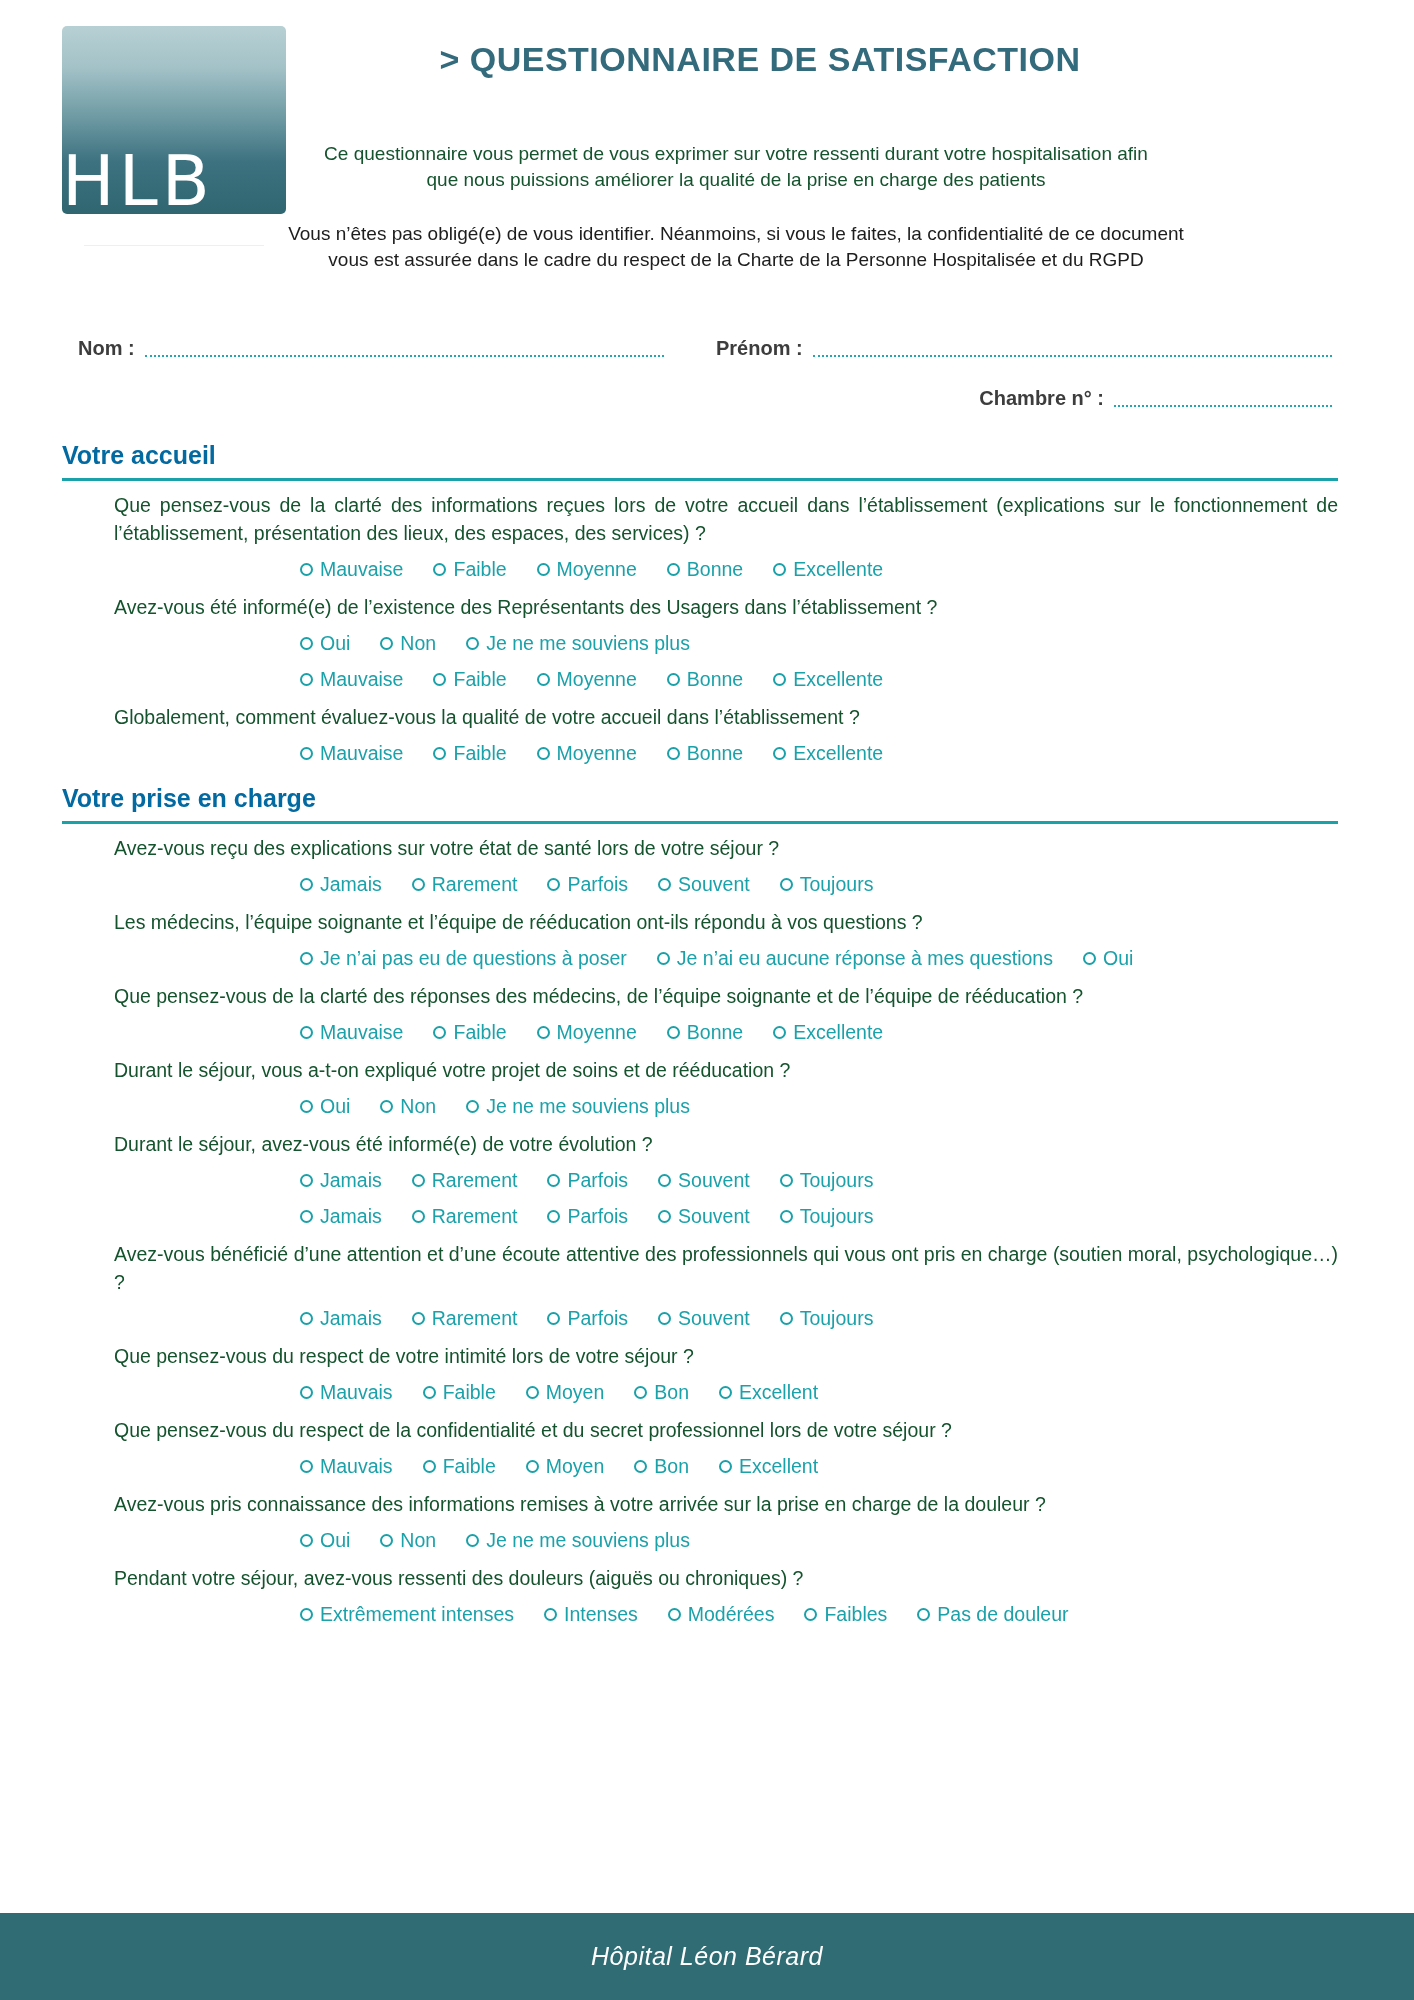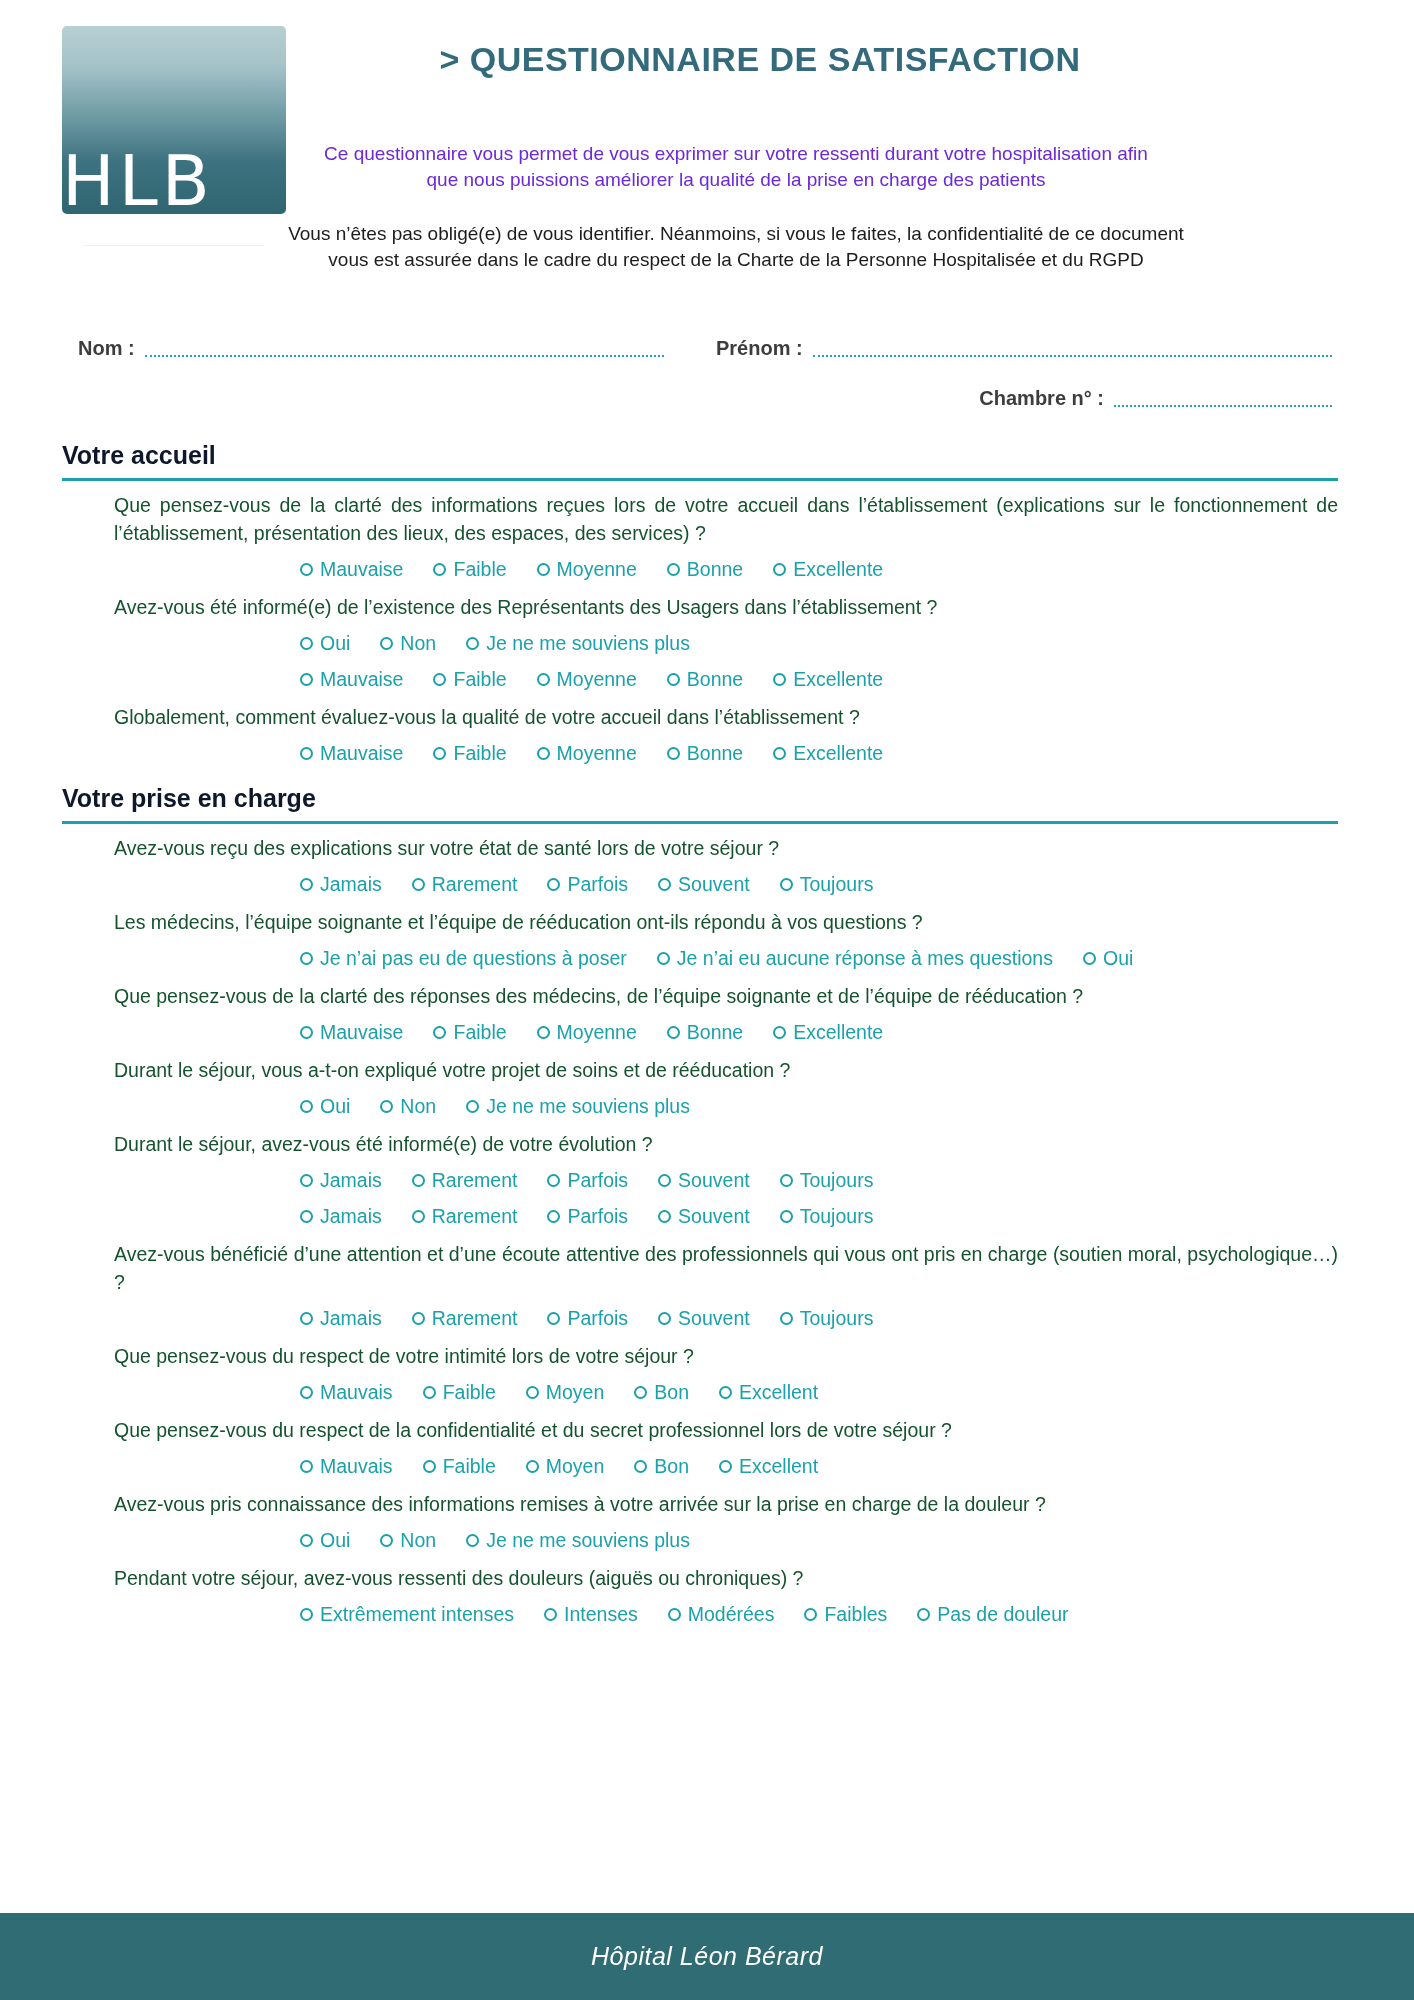--- a/index.html
+++ b/index.html
@@ -60,21 +60,21 @@
     font-weight: bold;
     color: #336b7d;
     letter-spacing: 0.5px;
     padding-left: 48px;
   }
   .intro-1 {
     margin: 62px auto 0 auto;
     max-width: 830px;
     font-size: 19px;
     line-height: 26px;
-    color: #6d28d9;
+    color: #14532d;
   }
   .intro-2 {
     margin: 28px auto 0 auto;
     max-width: 945px;
     font-size: 19px;
     line-height: 26px;
     color: #1d1d1d;
   }
 
   
@@ -108,21 +108,21 @@
   .dots-prenom { margin-left: 10px; }
   .prenom-label { margin-left: 52px; }
   .dots-chambre { flex: 0 0 218px; }
 
   
   .content {
     position: absolute;
     left: 62px; right: 76px; top: 440px;
   }
   .section-title {
-    color: #0f172a;
+    color: #0369a1;
     font-size: 25px;
     line-height: 30px;
     font-weight: bold;
     padding-bottom: 8px;
     border-bottom: 3px solid #1ba1a9;
     margin-bottom: 10px;
   }
   .section + .section { margin-top: 16px; }
   .q-text {
     margin: 10px 0 8px 52px;

